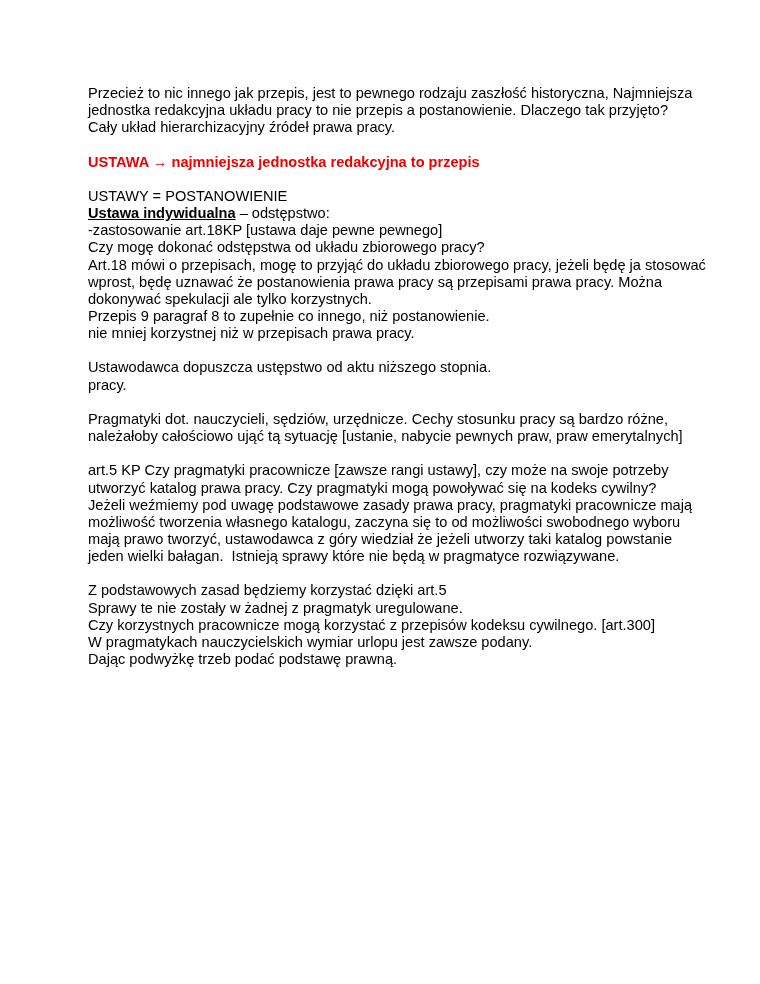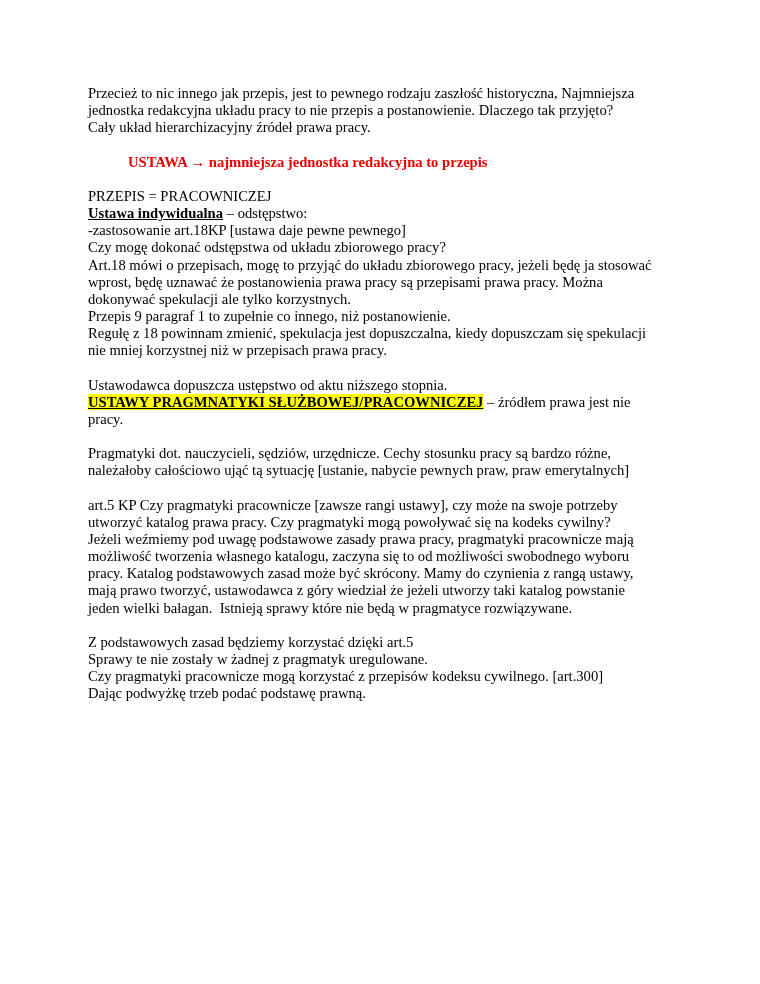--- a/index.html
+++ b/index.html
@@ -7,21 +7,21 @@
     margin: 0;
     padding: 0;
     background: #ffffff;
   }
   .page {
     position: relative;
     width: 760px;
     height: 984px;
     background: var(--page-bg, #ffffff);
     overflow: hidden;
-    font-family: Liberation Serif, serif;
+    font-family: Liberation Sans, sans-serif;
     color: var(--text-color, #000000);
   }
   .doc {
     position: absolute;
     top: 85px;
     left: 88px;
     right: 60px;
     font-size: 14.6px;
     line-height: 17.15px;
   }
@@ -30,21 +30,20 @@
   }
   .block:last-child { margin-bottom: 0; }
   .line {
     white-space: pre;
     min-height: 17.15px;
   }
   .r-n { }
   .r-rb {
     color: var(--heading-red, #ee0000);
     font-weight: bold;
-    margin-left: 40px;
   }
   .r-bu {
     font-weight: bold;
     text-decoration: underline;
     margin-top: 28px;
   }
   .r-hl {
     font-weight: bold;
     text-decoration: underline;
     background: var(--highlight-yellow, #ffff00);
@@ -57,49 +56,47 @@
   <div class="doc">
       <div class="block">
         <div class="line"><span class="r-n">Przecież to nic innego jak przepis, jest to pewnego rodzaju zaszłość historyczna, Najmniejsza</span></div>
         <div class="line"><span class="r-n">jednostka redakcyjna układu pracy to nie przepis a postanowienie. Dlaczego tak przyjęto?</span></div>
         <div class="line"><span class="r-n">Cały układ hierarchizacyjny źródeł prawa pracy.</span></div>
       </div>
       <div class="block">
         <div class="line"><span class="r-rb">USTAWA → najmniejsza jednostka redakcyjna to przepis</span></div>
       </div>
       <div class="block">
-        <div class="line"><span class="r-n">PRZEPIS = PRACOWNICZEJ</span></div>
+        <div class="line"><span class="r-n">USTAWY = POSTANOWIENIE</span></div>
         <div class="line"><span class="r-bu">Ustawa indywidualna</span><span class="r-n"> – odstępstwo:</span></div>
         <div class="line"><span class="r-n">-zastosowanie art.18KP [ustawa daje pewne pewnego]</span></div>
         <div class="line"><span class="r-n">Czy mogę dokonać odstępstwa od układu zbiorowego pracy?</span></div>
         <div class="line"><span class="r-n">Art.18 mówi o przepisach, mogę to przyjąć do układu zbiorowego pracy, jeżeli będę ja stosować</span></div>
         <div class="line"><span class="r-n">wprost, będę uznawać że postanowienia prawa pracy są przepisami prawa pracy. Można</span></div>
         <div class="line"><span class="r-n">dokonywać spekulacji ale tylko korzystnych.</span></div>
-        <div class="line"><span class="r-n">Przepis 9 paragraf 1 to zupełnie co innego, niż postanowienie.</span></div>
-        <div class="line"><span class="r-n">Regułę z 18 powinnam zmienić, spekulacja jest dopuszczalna, kiedy dopuszczam się spekulacji</span></div>
+        <div class="line"><span class="r-n">Przepis 9 paragraf 8 to zupełnie co innego, niż postanowienie.</span></div>
         <div class="line"><span class="r-n">nie mniej korzystnej niż w przepisach prawa pracy.</span></div>
       </div>
       <div class="block">
         <div class="line"><span class="r-n">Ustawodawca dopuszcza ustępstwo od aktu niższego stopnia.</span></div>
-        <div class="line"><span class="r-hl">USTAWY PRAGMNATYKI SŁUŻBOWEJ/PRACOWNICZEJ</span><span class="r-n"> – źródłem prawa jest nie</span></div>
         <div class="line"><span class="r-n">pracy.</span></div>
       </div>
       <div class="block">
         <div class="line"><span class="r-n">Pragmatyki dot. nauczycieli, sędziów, urzędnicze. Cechy stosunku pracy są bardzo różne,</span></div>
         <div class="line"><span class="r-n">należałoby całościowo ująć tą sytuację [ustanie, nabycie pewnych praw, praw emerytalnych]</span></div>
       </div>
       <div class="block">
         <div class="line"><span class="r-n">art.5 KP Czy pragmatyki pracownicze [zawsze rangi ustawy], czy może na swoje potrzeby</span></div>
         <div class="line"><span class="r-n">utworzyć katalog prawa pracy. Czy pragmatyki mogą powoływać się na kodeks cywilny?</span></div>
         <div class="line"><span class="r-n">Jeżeli weźmiemy pod uwagę podstawowe zasady prawa pracy, pragmatyki pracownicze mają</span></div>
         <div class="line"><span class="r-n">możliwość tworzenia własnego katalogu, zaczyna się to od możliwości swobodnego wyboru</span></div>
-        <div class="line"><span class="r-n">pracy. Katalog podstawowych zasad może być skrócony. Mamy do czynienia z rangą ustawy,</span></div>
         <div class="line"><span class="r-n">mają prawo tworzyć, ustawodawca z góry wiedział że jeżeli utworzy taki katalog powstanie</span></div>
         <div class="line"><span class="r-n">jeden wielki bałagan.  Istnieją sprawy które nie będą w pragmatyce rozwiązywane.</span></div>
       </div>
       <div class="block">
         <div class="line"><span class="r-n">Z podstawowych zasad będziemy korzystać dzięki art.5</span></div>
         <div class="line"><span class="r-n">Sprawy te nie zostały w żadnej z pragmatyk uregulowane.</span></div>
-        <div class="line"><span class="r-n">Czy pragmatyki pracownicze mogą korzystać z przepisów kodeksu cywilnego. [art.300]</span></div>
+        <div class="line"><span class="r-n">Czy korzystnych pracownicze mogą korzystać z przepisów kodeksu cywilnego. [art.300]</span></div>
+        <div class="line"><span class="r-n">W pragmatykach nauczycielskich wymiar urlopu jest zawsze podany.</span></div>
         <div class="line"><span class="r-n">Dając podwyżkę trzeb podać podstawę prawną.</span></div>
       </div>
     </div>
 </div>
 
 </body></html>

